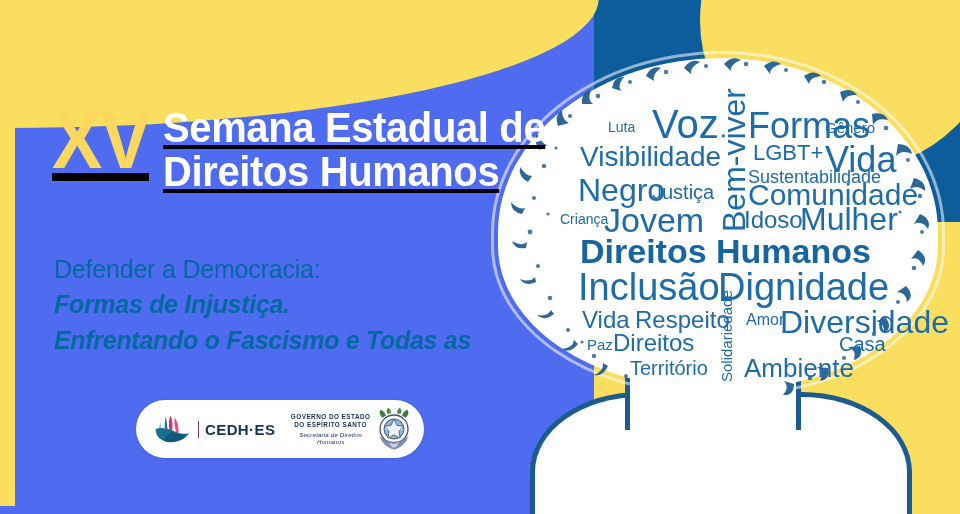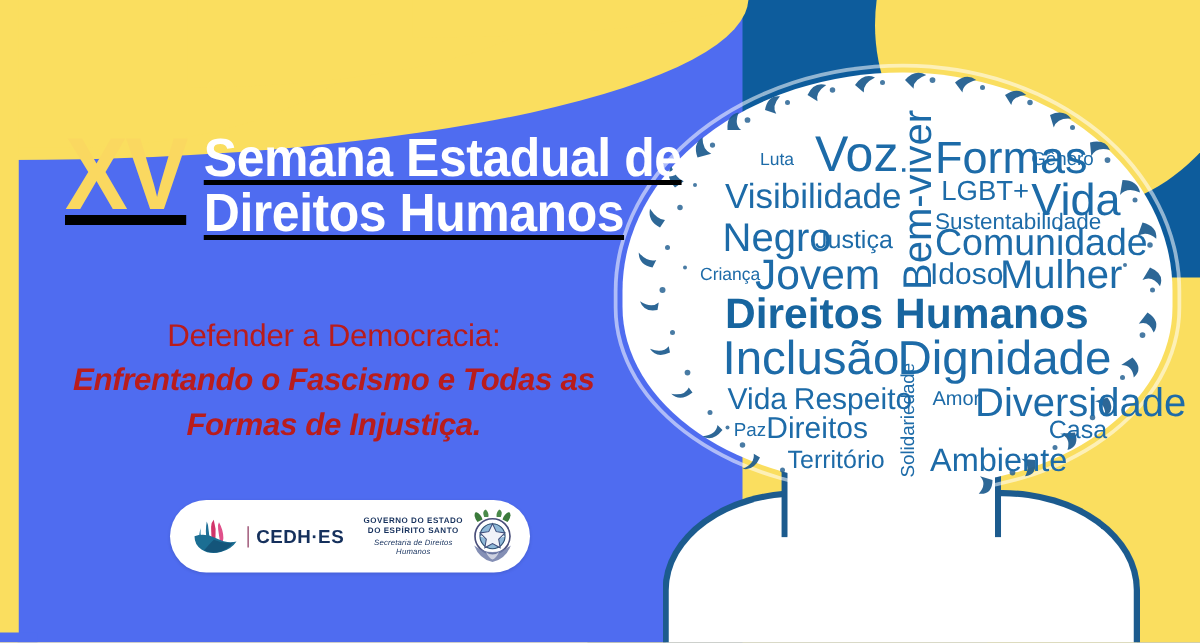--- a/index.html
+++ b/index.html
@@ -94,22 +94,22 @@
     font-family:"Liberation Sans Narrow","Liberation Sans",sans-serif;
     font-weight:bold;
     font-size:43px;
     line-height:1.03;
     letter-spacing:-0.4px;
     transform:scaleX(0.93);
     transform-origin:left top;
     white-space:nowrap;
   }
   .subtitle{
-    position:absolute;left:32px;top:255px;width:470px;
-    text-align:center;color:#b91c1c;
+    position:absolute;left:54px;top:255px;width:470px;
+    color:#0369a1;
   }
   .sub-line1{
     font-size:25px;font-weight:400;letter-spacing:-0.2px;
   }
   .sub-line2{
     font-size:25px;font-weight:bold;font-style:italic;
     line-height:1.28;margin-top:4px;letter-spacing:-0.3px;
   }
 
   
@@ -316,22 +316,22 @@
     <div class="title-row">
       <div class="xv">XV</div>
       <div class="title-main">
         <div>Semana Estadual de</div>
         <div>Direitos Humanos</div>
       </div>
     </div>
 
     <div class="subtitle">
       <div class="sub-line1">Defender a Democracia:</div>
+      <div class="sub-line2">Formas de Injustiça.</div>
       <div class="sub-line2">Enfrentando o Fascismo e Todas as</div>
-      <div class="sub-line2">Formas de Injustiça.</div>
     </div>
 
     <div class="logo-bar">
       <svg class="dove" viewBox="0 0 60 48">
         <path d="M30 5 q3 10 2 20 q-1 6 -4 9 q-1 -14 -1 -21 q0 -5 3 -8z" fill="#d2356a"></path>
         <path d="M36 8 q5 9 5 18 q0 6 -3 10 q-2 -13 -3 -20 q-1 -5 1 -8z" fill="#e0508a"></path>
         <path d="M22 7 q-2 11 0 21 q1 6 4 9 q-1 -14 -2 -21 q0 -5 -2 -9z" fill="#1f6f96"></path>
         <path d="M16 12 q-4 10 -2 19 q2 6 5 9 q-3 -13 -4 -19 q-1 -5 1 -9z" fill="#2a7fa6"></path>
         <path d="M8 24 q12 -4 24 2 q14 7 24 4 q-6 9 -18 12 q-13 3 -22 -3 q-8 -5 -8 -15z" fill="#1b6e93"></path>
         <path d="M30 28 q12 5 22 3 q-5 8 -16 11 q-10 2 -17 -2 q5 -6 11 -12z" fill="#14557a"></path>

